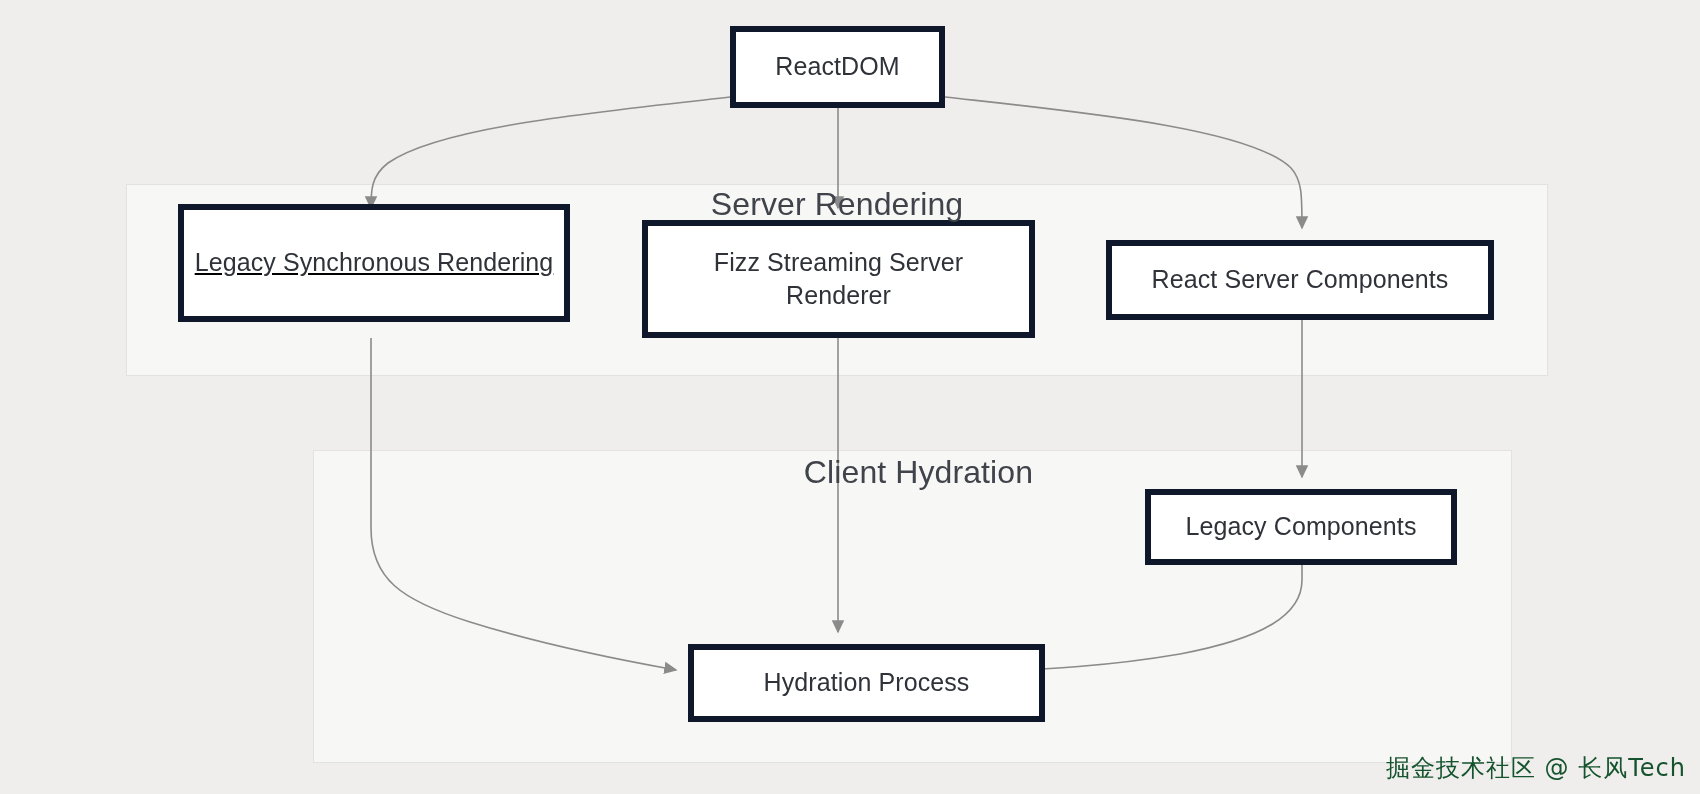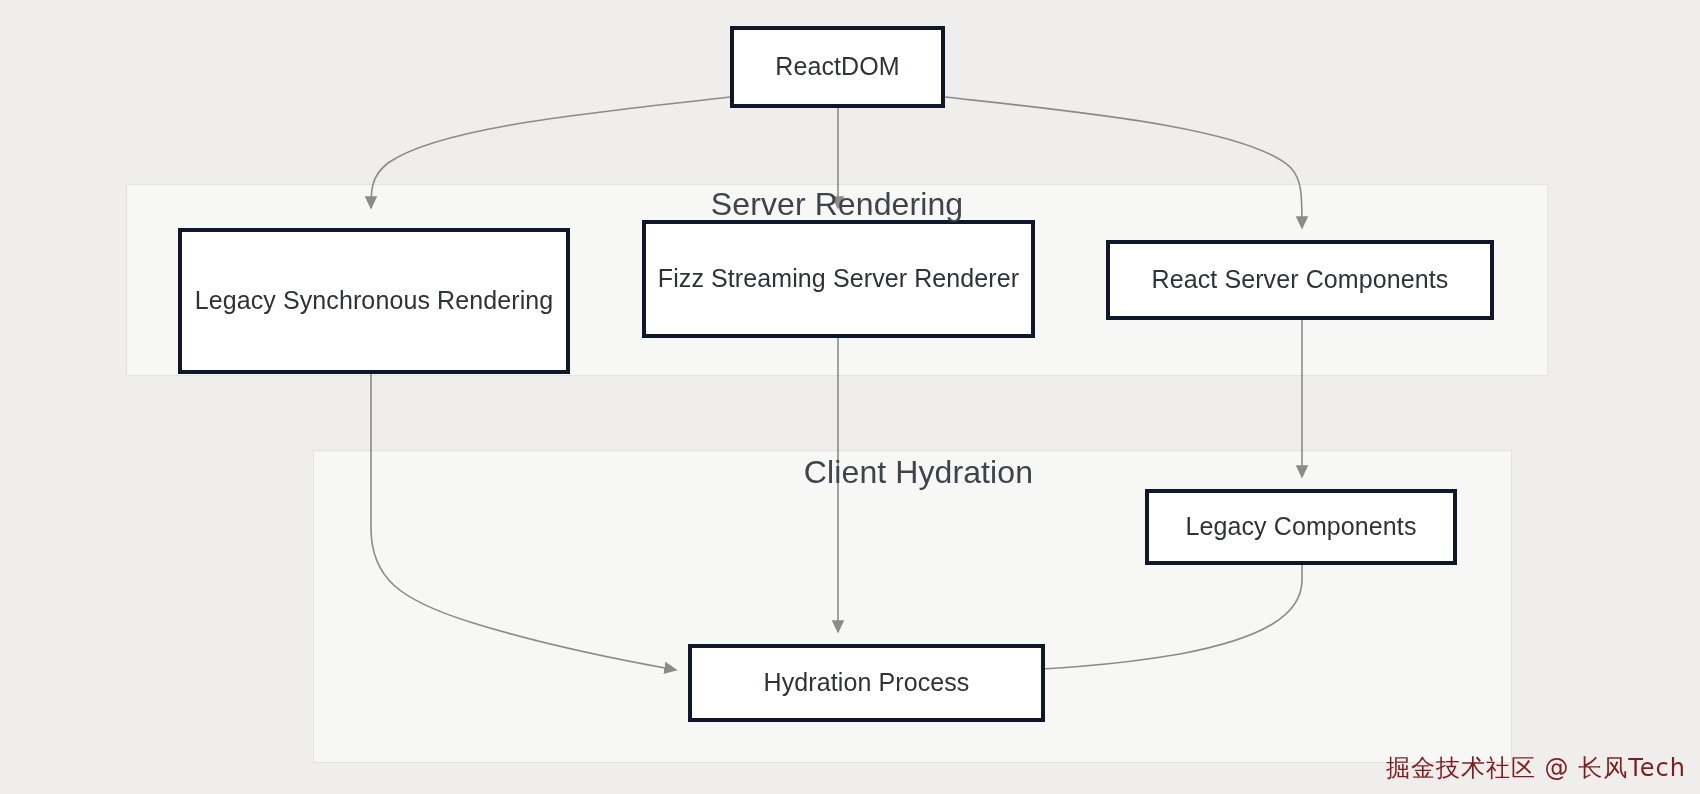--- a/index.html
+++ b/index.html
@@ -51,56 +51,56 @@
     white-space: nowrap;
     letter-spacing: 0.1px;
     z-index: 3;
     text-align: center;
   }
 
   
   .node {
     position: absolute;
     background: #ffffff;
-    border: 4px solid #0f172a;
+    border: 6px solid #0f172a;
     display: flex;
     align-items: center;
     justify-content: center;
     text-align: center;
     z-index: 2;
   }
 
   .node-label {
     font-size: 25px;
     line-height: 1.33;
     color: #2f3238;
     letter-spacing: 0.1px;
     padding: 0 10px;
   }
 
   
   #node-reactdom      { left: 730px;  top: 26px;  width: 215px; height: 82px; }
   #group-server       { left: 126px;  top: 184px; width: 1422px; height: 192px; }
   #label-server       { left: 126px;  top: 186px; width: 1422px; }
-  #node-legacy        { left: 178px;  top: 228px; width: 392px;  height: 146px; }
+  #node-legacy        { left: 178px;  top: 204px; width: 392px;  height: 118px; text-decoration: underline; }
   #node-fizz          { left: 642px;  top: 220px; width: 393px;  height: 118px; }
   #node-rsc           { left: 1106px; top: 240px; width: 388px;  height: 80px; }
 
   #group-client       { left: 313px;  top: 450px; width: 1199px; height: 313px; }
   #label-client       { left: 319px;  top: 454px; width: 1199px; }
   #node-clientcomp    { left: 1145px; top: 489px; width: 312px;  height: 76px; }
   #node-hydration     { left: 688px;  top: 644px; width: 357px;  height: 78px; }
 
   
   #watermark {
     position: absolute;
     right: 14px;
     bottom: 10px;
     font-size: 24px;
-    color: #7f1d1d;
+    color: #14532d;
     white-space: nowrap;
     letter-spacing: 1px;
     z-index: 5;
     font-family: "DejaVu Sans", "Liberation Sans", sans-serif;
   }
 </style>
 </head>
 <body>
 
 <div id="diagram-root">

